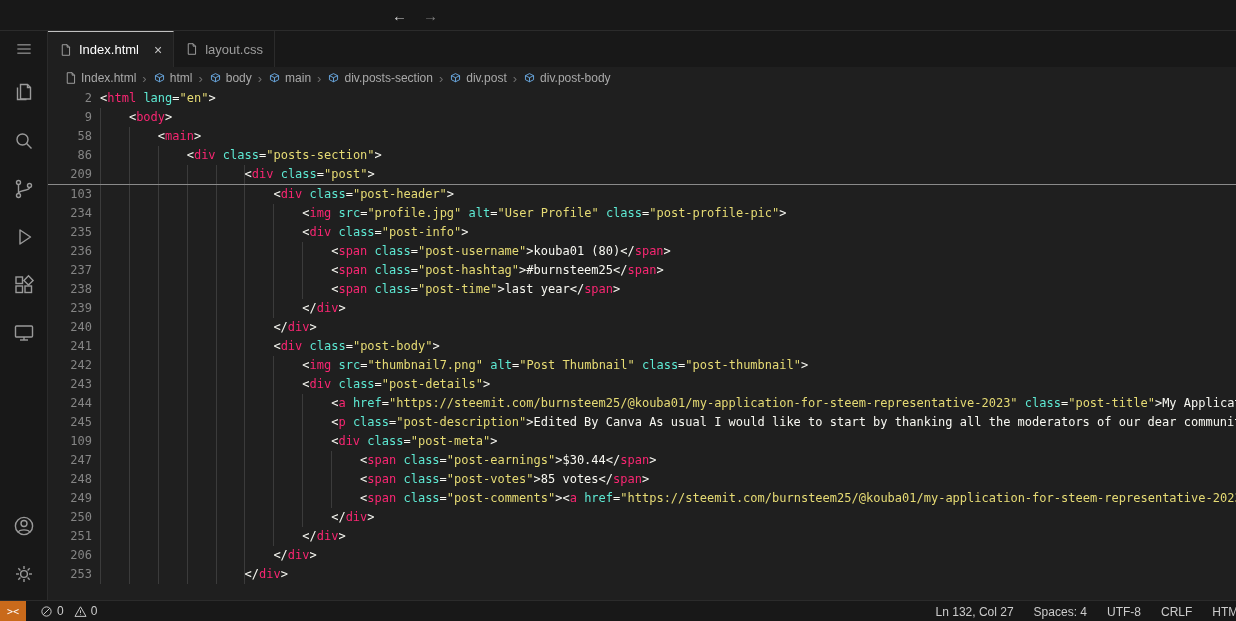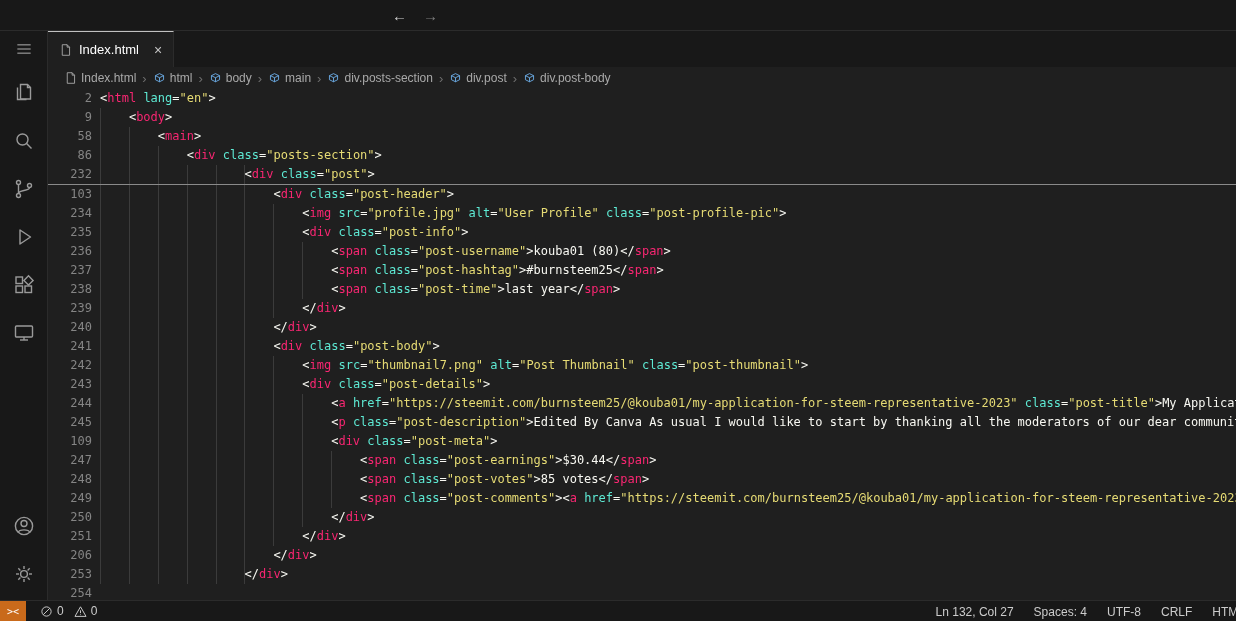--- a/index.html
+++ b/index.html
@@ -175,20 +175,29 @@
           <div class="tab active">
             <span style="display: flex;">
               <svg width="13" height="14" viewBox="0 0 16 16" fill="none" stroke="#b8b8b8" stroke-width="1">
                 <path d="M4 1.5h6l3 3v10H4z"></path>
                 <path d="M10 1.5v3h3"></path>
               </svg>
             </span>
             <span>Index.html</span>
             <span class="tab-close">×</span>
           </div>
+          <div class="tab">
+            <span style="display: flex;">
+              <svg width="13" height="14" viewBox="0 0 16 16" fill="none" stroke="#b8b8b8" stroke-width="1">
+                <path d="M4 1.5h6l3 3v10H4z"></path>
+                <path d="M10 1.5v3h3"></path>
+              </svg>
+            </span>
+            <span>layout.css</span>
+          </div>
         </div>
       <div class="breadcrumbs" id="breadcrumbs">
           <span class="crumb">
             <span style="display: flex;">
               <svg width="13" height="14" viewBox="0 0 16 16" fill="none" stroke="#b8b8b8" stroke-width="1">
                 <path d="M4 1.5h6l3 3v10H4z"></path>
                 <path d="M10 1.5v3h3"></path>
               </svg>
             </span>
             <span>Index.html</span>
@@ -253,21 +262,21 @@
             </span>
             <span>div.post-body</span>
           </span>
         </div>
       <div class="editor">
         <div class="sticky" id="sticky">
             <div class="code-line"><span class="ln">2</span><span class="lc"><span class="tok-punct">&lt;</span><span class="tok-tag">html</span><span class="tok-text"> </span><span class="tok-attr">lang</span><span class="tok-punct">=</span><span class="tok-str">"en"</span><span class="tok-punct">&gt;</span></span></div>
             <div class="code-line"><span class="ln">9</span><span class="lc"><span class="indent" style="width: 28.9px;"></span><span class="tok-punct">&lt;</span><span class="tok-tag">body</span><span class="tok-punct">&gt;</span></span></div>
             <div class="code-line"><span class="ln">58</span><span class="lc"><span class="indent" style="width: 57.8px;"></span><span class="tok-punct">&lt;</span><span class="tok-tag">main</span><span class="tok-punct">&gt;</span></span></div>
             <div class="code-line"><span class="ln">86</span><span class="lc"><span class="indent" style="width: 86.7px;"></span><span class="tok-punct">&lt;</span><span class="tok-tag">div</span><span class="tok-text"> </span><span class="tok-attr">class</span><span class="tok-punct">=</span><span class="tok-str">"posts-section"</span><span class="tok-punct">&gt;</span></span></div>
-            <div class="code-line"><span class="ln">232</span><span class="lc"><span class="indent" style="width: 144.5px;"></span><span class="tok-punct">&lt;</span><span class="tok-tag">div</span><span class="tok-text"> </span><span class="tok-attr">class</span><span class="tok-punct">=</span><span class="tok-str">"post"</span><span class="tok-punct">&gt;</span></span></div>
+            <div class="code-line"><span class="ln">209</span><span class="lc"><span class="indent" style="width: 144.5px;"></span><span class="tok-punct">&lt;</span><span class="tok-tag">div</span><span class="tok-text"> </span><span class="tok-attr">class</span><span class="tok-punct">=</span><span class="tok-str">"post"</span><span class="tok-punct">&gt;</span></span></div>
           </div>
         <div id="code">
             <div class="code-line"><span class="ln">103</span><span class="lc"><span class="indent" style="width: 173.4px;"></span><span class="tok-punct">&lt;</span><span class="tok-tag">div</span><span class="tok-text"> </span><span class="tok-attr">class</span><span class="tok-punct">=</span><span class="tok-str">"post-header"</span><span class="tok-punct">&gt;</span></span></div>
             <div class="code-line"><span class="ln">234</span><span class="lc"><span class="indent" style="width: 202.3px;"></span><span class="tok-punct">&lt;</span><span class="tok-tag">img</span><span class="tok-text"> </span><span class="tok-attr">src</span><span class="tok-punct">=</span><span class="tok-str">"</span><span class="tok-link">profile.jpg</span><span class="tok-str">"</span><span class="tok-text"> </span><span class="tok-attr">alt</span><span class="tok-punct">=</span><span class="tok-str">"User Profile"</span><span class="tok-text"> </span><span class="tok-attr">class</span><span class="tok-punct">=</span><span class="tok-str">"post-profile-pic"</span><span class="tok-punct">&gt;</span></span></div>
             <div class="code-line"><span class="ln">235</span><span class="lc"><span class="indent" style="width: 202.3px;"></span><span class="tok-punct">&lt;</span><span class="tok-tag">div</span><span class="tok-text"> </span><span class="tok-attr">class</span><span class="tok-punct">=</span><span class="tok-str">"post-info"</span><span class="tok-punct">&gt;</span></span></div>
             <div class="code-line"><span class="ln">236</span><span class="lc"><span class="indent" style="width: 231.2px;"></span><span class="tok-punct">&lt;</span><span class="tok-tag">span</span><span class="tok-text"> </span><span class="tok-attr">class</span><span class="tok-punct">=</span><span class="tok-str">"post-username"</span><span class="tok-punct">&gt;</span><span class="tok-text">kouba01 (80)</span><span class="tok-punct">&lt;/</span><span class="tok-tag">span</span><span class="tok-punct">&gt;</span></span></div>
             <div class="code-line"><span class="ln">237</span><span class="lc"><span class="indent" style="width: 231.2px;"></span><span class="tok-punct">&lt;</span><span class="tok-tag">span</span><span class="tok-text"> </span><span class="tok-attr">class</span><span class="tok-punct">=</span><span class="tok-str">"post-hashtag"</span><span class="tok-punct">&gt;</span><span class="tok-text">#burnsteem25</span><span class="tok-punct">&lt;/</span><span class="tok-tag">span</span><span class="tok-punct">&gt;</span></span></div>
             <div class="code-line"><span class="ln">238</span><span class="lc"><span class="indent" style="width: 231.2px;"></span><span class="tok-punct">&lt;</span><span class="tok-tag">span</span><span class="tok-text"> </span><span class="tok-attr">class</span><span class="tok-punct">=</span><span class="tok-str">"post-time"</span><span class="tok-punct">&gt;</span><span class="tok-text">last year</span><span class="tok-punct">&lt;/</span><span class="tok-tag">span</span><span class="tok-punct">&gt;</span></span></div>
             <div class="code-line"><span class="ln">239</span><span class="lc"><span class="indent" style="width: 202.3px;"></span><span class="tok-punct">&lt;/</span><span class="tok-tag">div</span><span class="tok-punct">&gt;</span></span></div>
             <div class="code-line"><span class="ln">240</span><span class="lc"><span class="indent" style="width: 173.4px;"></span><span class="tok-punct">&lt;/</span><span class="tok-tag">div</span><span class="tok-punct">&gt;</span></span></div>
@@ -277,21 +286,20 @@
             <div class="code-line"><span class="ln">244</span><span class="lc"><span class="indent" style="width: 231.2px;"></span><span class="tok-punct">&lt;</span><span class="tok-tag">a</span><span class="tok-text"> </span><span class="tok-attr">href</span><span class="tok-punct">=</span><span class="tok-str">"</span><span class="tok-link">https://steemit.com/burnsteem25/@kouba01/my-application-for-steem-representative-2023</span><span class="tok-str">"</span><span class="tok-text"> </span><span class="tok-attr">class</span><span class="tok-punct">=</span><span class="tok-str">"post-title"</span><span class="tok-punct">&gt;</span><span class="tok-text">My Application For Steem Representative 2023</span></span></div>
             <div class="code-line"><span class="ln">245</span><span class="lc"><span class="indent" style="width: 231.2px;"></span><span class="tok-punct">&lt;</span><span class="tok-tag">p</span><span class="tok-text"> </span><span class="tok-attr">class</span><span class="tok-punct">=</span><span class="tok-str">"post-description"</span><span class="tok-punct">&gt;</span><span class="tok-text">Edited By Canva As usual I would like to start by thanking all the moderators of our dear community</span></span></div>
             <div class="code-line"><span class="ln">109</span><span class="lc"><span class="indent" style="width: 231.2px;"></span><span class="tok-punct">&lt;</span><span class="tok-tag">div</span><span class="tok-text"> </span><span class="tok-attr">class</span><span class="tok-punct">=</span><span class="tok-str">"post-meta"</span><span class="tok-punct">&gt;</span></span></div>
             <div class="code-line"><span class="ln">247</span><span class="lc"><span class="indent" style="width: 260.1px;"></span><span class="tok-punct">&lt;</span><span class="tok-tag">span</span><span class="tok-text"> </span><span class="tok-attr">class</span><span class="tok-punct">=</span><span class="tok-str">"post-earnings"</span><span class="tok-punct">&gt;</span><span class="tok-text">$30.44</span><span class="tok-punct">&lt;/</span><span class="tok-tag">span</span><span class="tok-punct">&gt;</span></span></div>
             <div class="code-line"><span class="ln">248</span><span class="lc"><span class="indent" style="width: 260.1px;"></span><span class="tok-punct">&lt;</span><span class="tok-tag">span</span><span class="tok-text"> </span><span class="tok-attr">class</span><span class="tok-punct">=</span><span class="tok-str">"post-votes"</span><span class="tok-punct">&gt;</span><span class="tok-text">85 votes</span><span class="tok-punct">&lt;/</span><span class="tok-tag">span</span><span class="tok-punct">&gt;</span></span></div>
             <div class="code-line"><span class="ln">249</span><span class="lc"><span class="indent" style="width: 260.1px;"></span><span class="tok-punct">&lt;</span><span class="tok-tag">span</span><span class="tok-text"> </span><span class="tok-attr">class</span><span class="tok-punct">=</span><span class="tok-str">"post-comments"</span><span class="tok-punct">&gt;</span><span class="tok-punct">&lt;</span><span class="tok-tag">a</span><span class="tok-text"> </span><span class="tok-attr">href</span><span class="tok-punct">=</span><span class="tok-str">"</span><span class="tok-link">https://steemit.com/burnsteem25/@kouba01/my-application-for-steem-representative-2023</span></span></div>
             <div class="code-line"><span class="ln">250</span><span class="lc"><span class="indent" style="width: 231.2px;"></span><span class="tok-punct">&lt;/</span><span class="tok-tag">div</span><span class="tok-punct">&gt;</span></span></div>
             <div class="code-line"><span class="ln">251</span><span class="lc"><span class="indent" style="width: 202.3px;"></span><span class="tok-punct">&lt;/</span><span class="tok-tag">div</span><span class="tok-punct">&gt;</span></span></div>
             <div class="code-line"><span class="ln">206</span><span class="lc"><span class="indent" style="width: 173.4px;"></span><span class="tok-punct">&lt;/</span><span class="tok-tag">div</span><span class="tok-punct">&gt;</span></span></div>
             <div class="code-line"><span class="ln">253</span><span class="lc"><span class="indent" style="width: 144.5px;"></span><span class="tok-punct">&lt;/</span><span class="tok-tag">div</span><span class="tok-punct">&gt;</span></span></div>
-            <div class="code-line"><span class="ln">254</span><span class="lc"></span></div>
           </div>
       </div>
     </div>
   </div>
 
   <div class="status-bar">
     <div class="remote">&gt;&lt;</div>
     <div class="problems">
       <span style="display:flex">
         <svg width="13" height="13" viewBox="0 0 16 16" fill="none" stroke="#cccccc" stroke-width="1.2">

